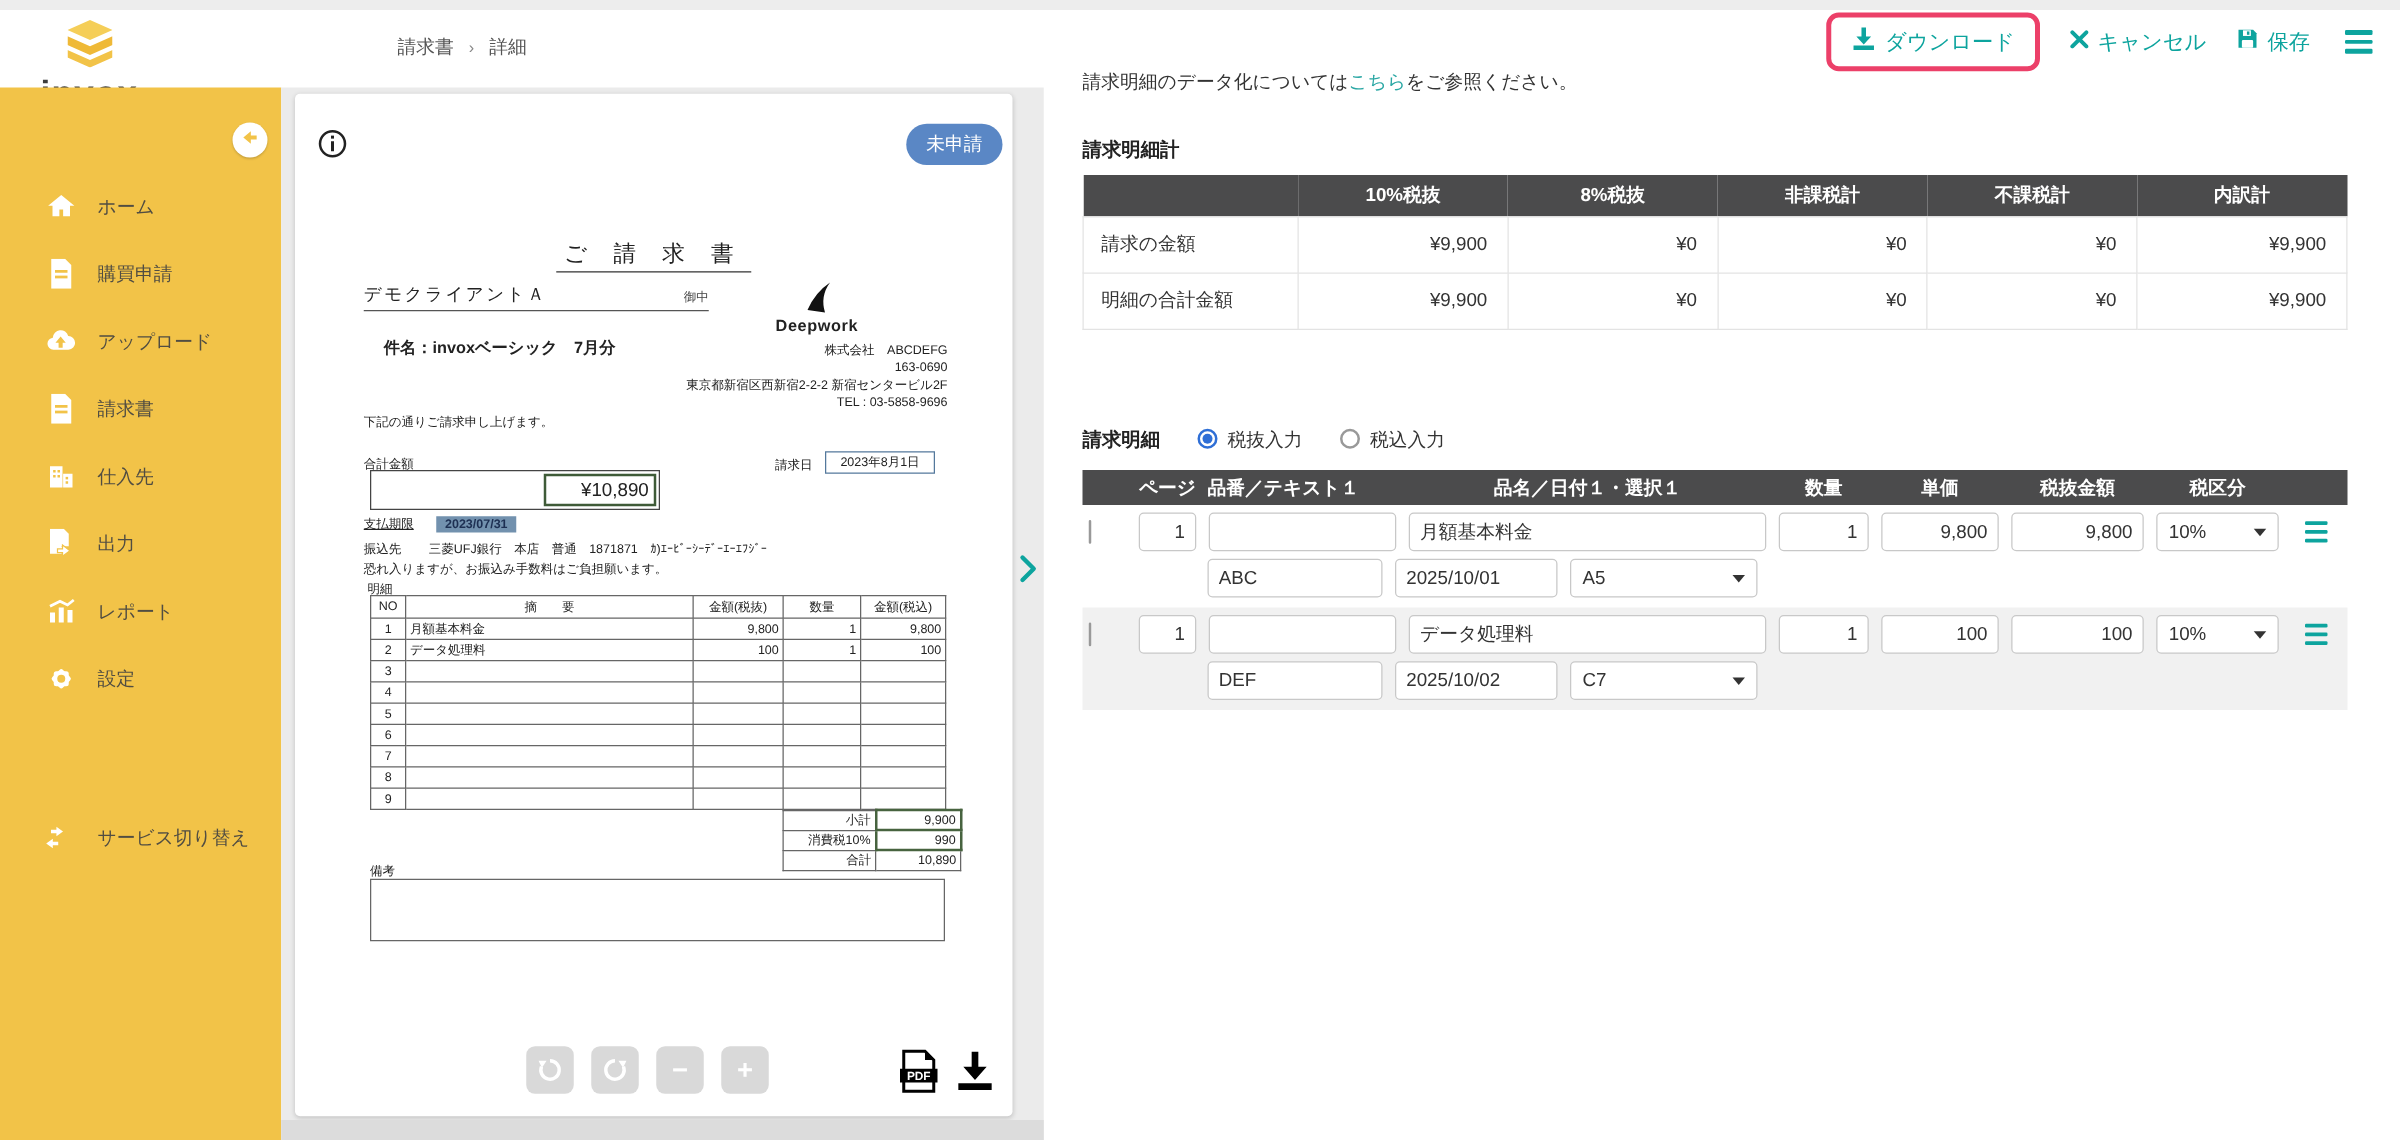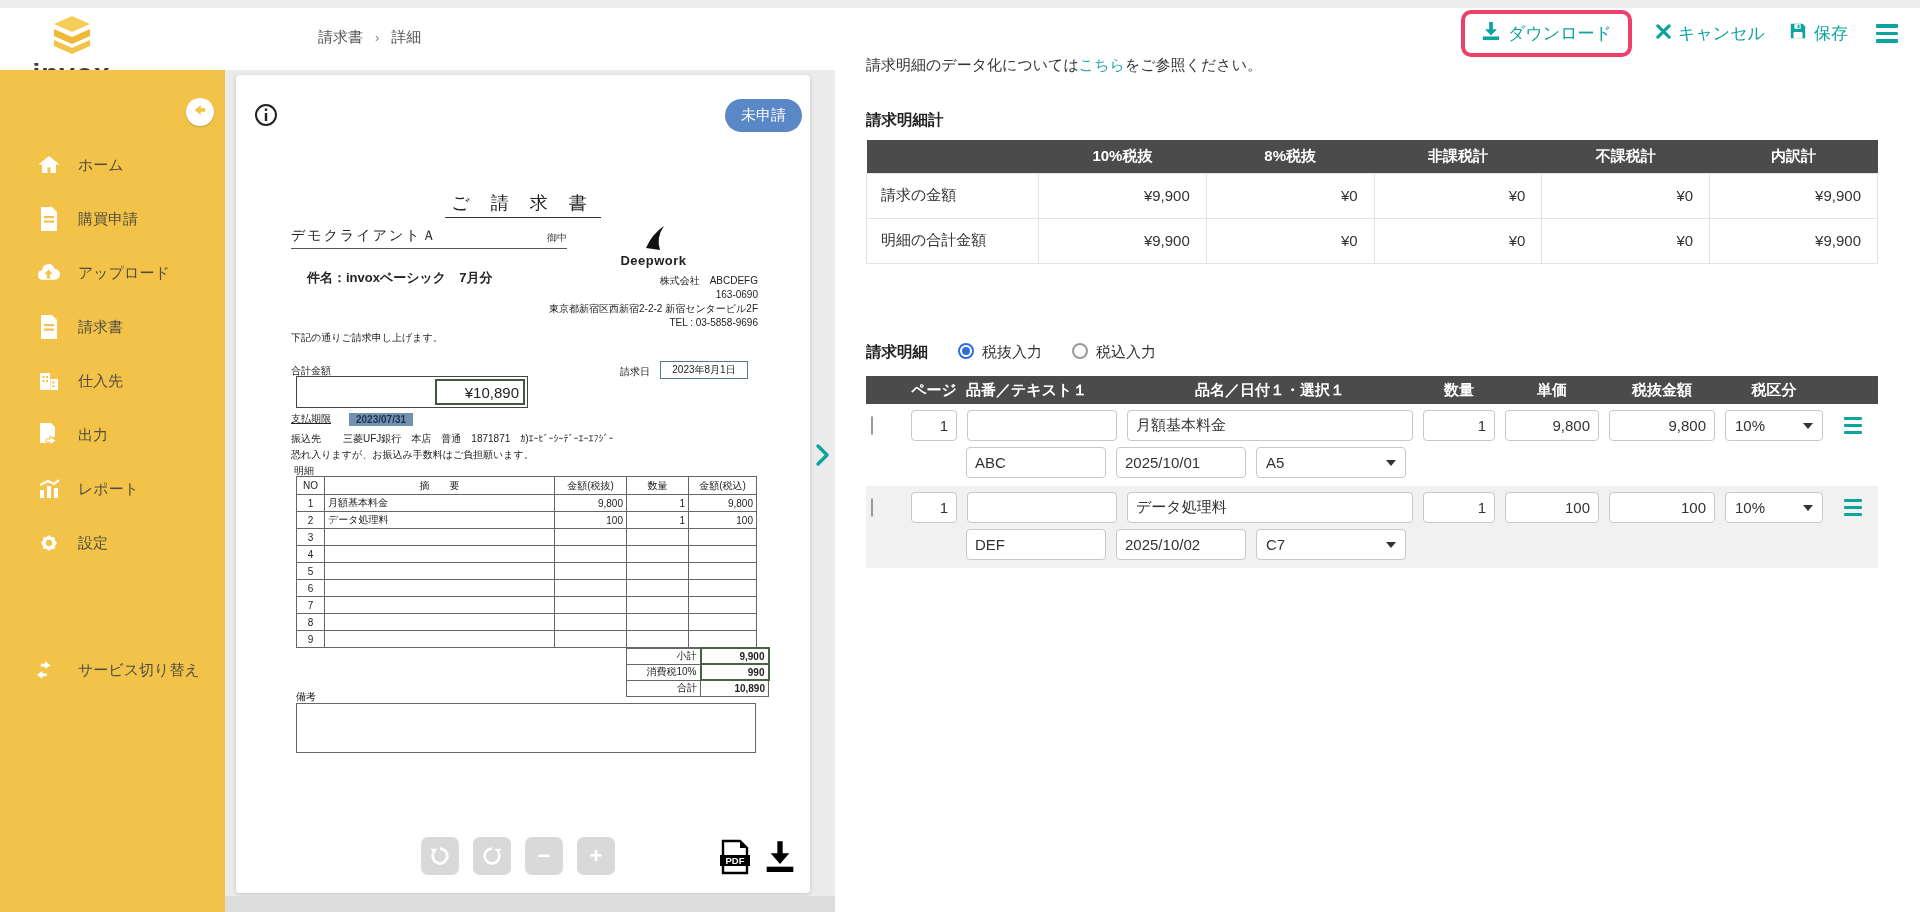--- a/index.html
+++ b/index.html
@@ -59,21 +59,21 @@
   .fee-note { position: absolute; left: 55px; top: 373px; font-size: 10px; text-align: right; }
   .detail-label { position: absolute; left: 58px; top: 389px; font-size: 10px; }
   .inv-table { position: absolute; left: 60px; top: 401px; border-collapse: collapse; table-layout: fixed; width: 460px; }
   .inv-table th, .inv-table td { border: 1px solid #666; font-size: 10px; font-weight: normal; padding: 0 3px; height: 17px; overflow: hidden; white-space: nowrap; }
   .inv-table th { text-align: center; height: 18px; }
   .inv-table td.num { text-align: right; }
   .inv-table td.ctr { text-align: center; }
   .inv-totals { position: absolute; left: 390px; top: 572px; border-collapse: collapse; table-layout: fixed; width: 130px; }
   .inv-totals td { border: 1px solid #666; font-size: 10px; height: 16px; padding: 0 3px; white-space: nowrap; }
   .inv-totals td.t-label { text-align: right; width: 74px; }
-  .inv-totals td.t-val { text-align: right; width: 68px; font-weight: bold; }
+  .inv-totals td.t-val { text-align: right; width: 68px; }
   .inv-totals td.green { border: 2px solid #47633f; }
   .remarks-label { position: absolute; left: 60px; top: 615px; font-size: 10px; }
   .remarks-box { position: absolute; left: 60px; top: 628px; width: 460px; height: 50px; border: 1.5px solid #666; }
 
   .pv-toolbar { position: absolute; left: 0; bottom: 18px; width: 100%; height: 38px; }
   .pv-btn { position: absolute; top: 0; width: 38px; height: 38px; background: #d9d9d9; border: none; border-radius: 7px; color: #fff; font-size: 22px; font-weight: bold; display: flex; align-items: center; justify-content: center; cursor: pointer; }
   .pv-icon { position: absolute; top: 2px; cursor: pointer; }
 
   
   .panel-notice { position: absolute; left: 866px; top: 56px; font-size: 15px; color: #333; }

